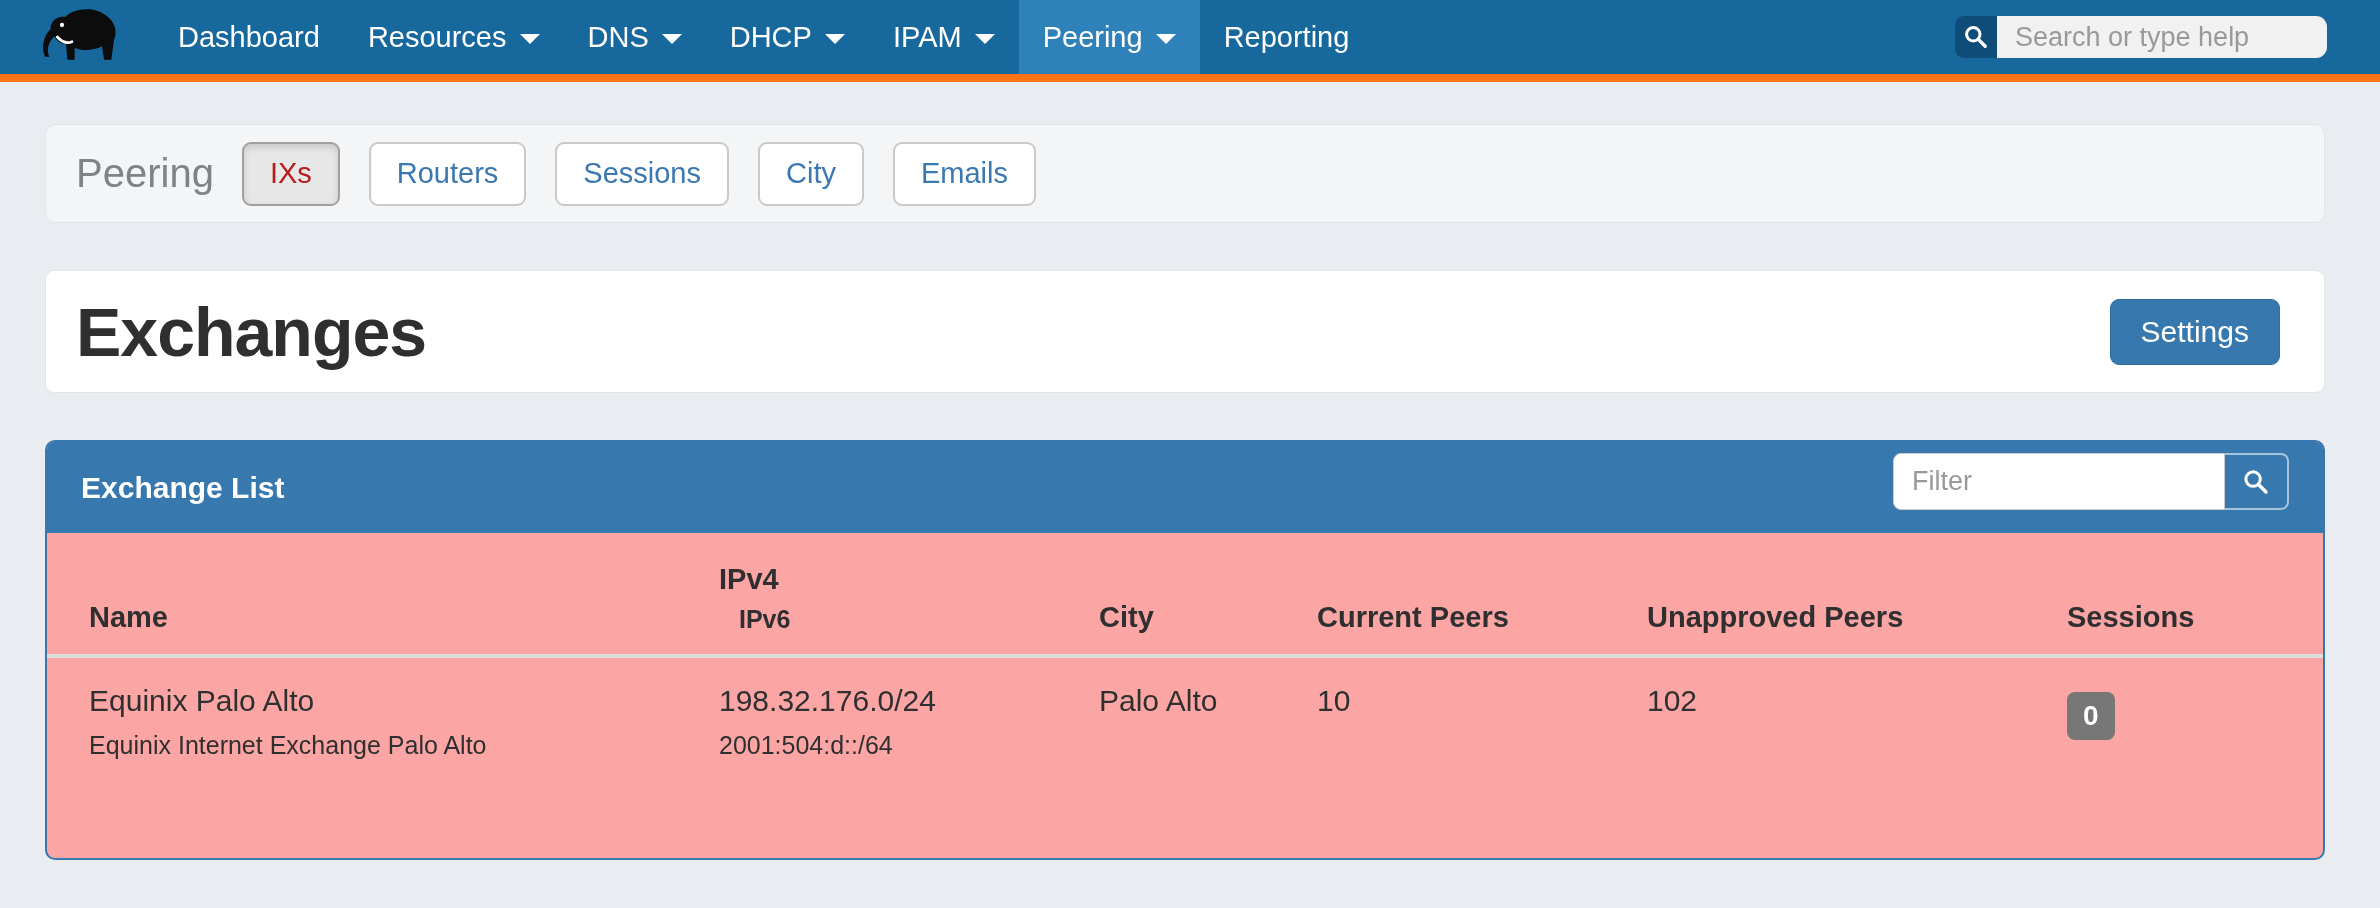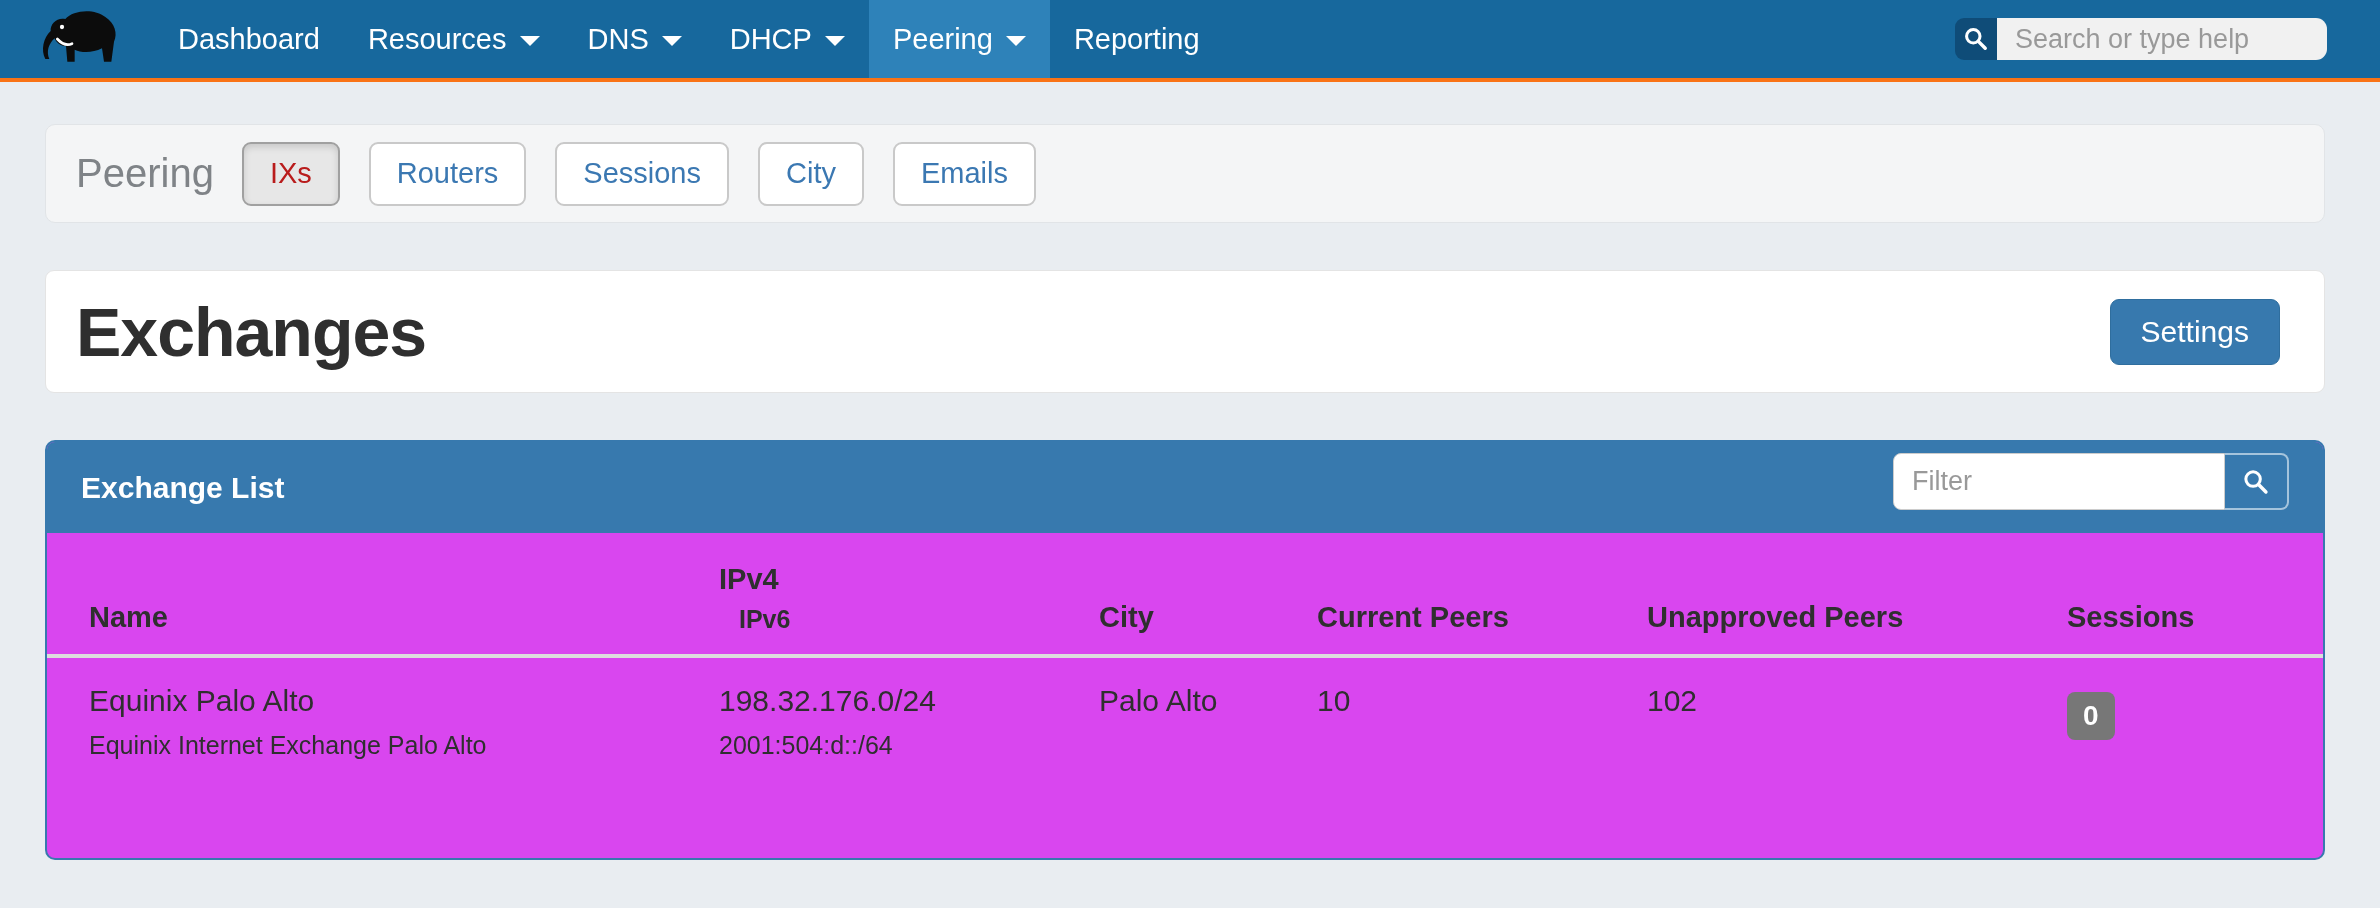--- a/index.html
+++ b/index.html
@@ -8,21 +8,21 @@
     background: #e9edf1;
     font-family: "Liberation Sans", sans-serif;
     color: #2f2f2f;
     overflow: hidden;
   }
 
   
   .navbar {
     height: 82px;
     background: #17689d;
-    border-bottom: 4px solid #f97316;
+    border-bottom: 8px solid #f97316;
     display: flex;
     align-items: stretch;
   }
   .logo-wrap {
     align-self: center;
     width: 80px; height: 62px;
     margin: 0 34px 0 40px;
     display: flex; align-items: center; justify-content: center;
   }
   .nav-items { display: flex; align-items: stretch; }
@@ -118,21 +118,21 @@
     color: #ffffff;
     font-size: 30px;
     font-family: "Liberation Sans", sans-serif;
     cursor: pointer;
   }
 
   
   .panel {
     margin: 47px 55px 0 45px;
     height: 420px;
-    background: #d946ef;
+    background: #fca5a5;
     border: 2px solid #3779ae;
     border-radius: 10px;
     overflow: hidden;
   }
   .panel-heading {
     height: 91px;
     background: #3779ae;
     display: flex; align-items: center; justify-content: space-between;
     padding: 0 34px;
   }
@@ -221,20 +221,24 @@
     <a class="nav-item">
       <span>Resources</span>
       <span class="caret"></span>
     </a>
     <a class="nav-item">
       <span>DNS</span>
       <span class="caret"></span>
     </a>
     <a class="nav-item">
       <span>DHCP</span>
+      <span class="caret"></span>
+    </a>
+    <a class="nav-item">
+      <span>IPAM</span>
       <span class="caret"></span>
     </a>
     <a class="nav-item active">
       <span>Peering</span>
       <span class="caret"></span>
     </a>
     <a class="nav-item">
       <span>Reporting</span>
     </a>
   </div>

